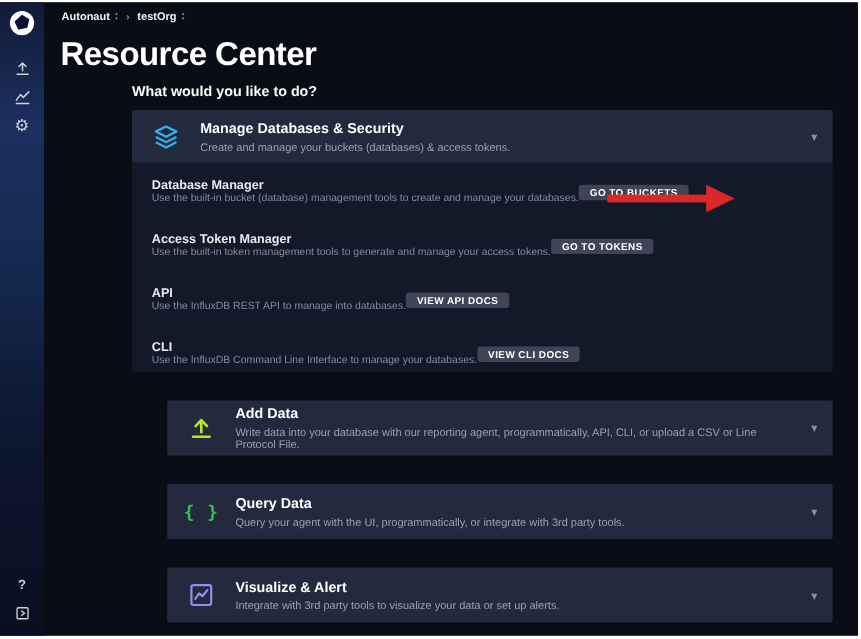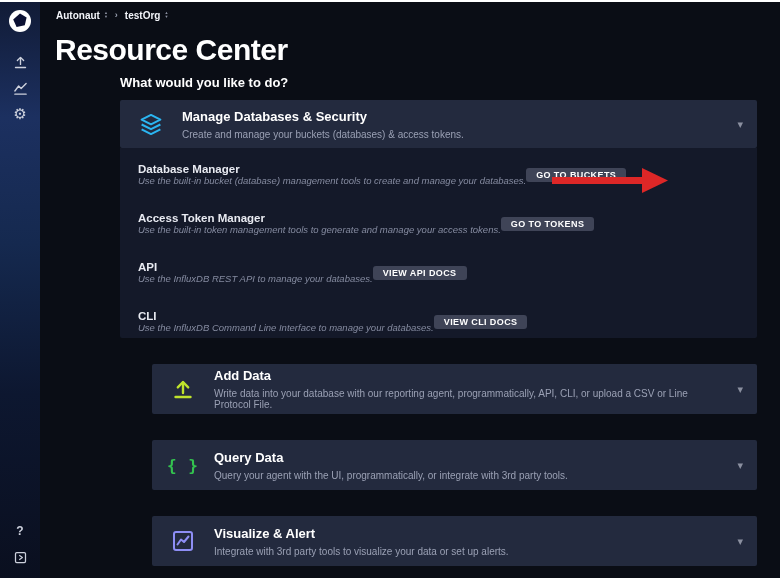--- a/index.html
+++ b/index.html
@@ -36,21 +36,21 @@
   .panel.collapsed .panel-header { height:50px; }
   .icon-cell { width:62px; display:flex; align-items:center; justify-content:center; flex:0 0 62px; }
   .titles { display:flex; flex-direction:column; gap:5px; padding-right:30px; }
   .p-title { font-size:13px; font-weight:bold; color:#ffffff; }
   .p-sub { font-size:10px; color:#9aa0b4; }
   .chev { margin-left:auto; padding-right:14px; color:#8b90a0; font-size:11px; cursor:pointer; }
 
   .panel-body { background:#141929; padding:10px 2px 0 18px; border-radius:0 0 2px 2px; }
   .row { display:flex; align-items:center; justify-content:flex-start; margin-bottom:16px; min-height:33px; }
   .row-title { font-size:11.5px; font-weight:bold; color:#e8eaf1; }
-  .row-desc { font-size:9.5px; color:#858ba0; margin-top:0;font-style:italic; }
+  .row-desc { font-size:9.5px; color:#858ba0; margin-top:0; }
   .btn { background:#3f4457; color:#ffffff; border:none; font-family:inherit; font-size:9px; font-weight:bold;
          letter-spacing:0.4px; padding:2px 10px; border-radius:3px; white-space:nowrap; cursor:pointer; }
 
   .braces { font-family:"DejaVu Sans Mono", monospace; font-weight:bold; font-size:16px; color:#33c24f; letter-spacing:1px; }
 
   .annotation-arrow { position:absolute; left:552px; top:163px; }
 </style>
 </head>
 <body>
 
@@ -144,21 +144,21 @@
             <div class="row-text">
               <div class="row-title">Access Token Manager</div>
               <div class="row-desc">Use the built-in token management tools to generate and manage your access tokens.</div>
             </div>
             <button class="btn">GO TO TOKENS</button>
           </div>
 
           <div class="row">
             <div class="row-text">
               <div class="row-title">API</div>
-              <div class="row-desc">Use the InfluxDB REST API to manage your databases.</div>
+              <div class="row-desc">Use the InfluxDB REST API to manage into databases.</div>
             </div>
             <button class="btn">VIEW API DOCS</button>
           </div>
 
           <div class="row">
             <div class="row-text">
               <div class="row-title">CLI</div>
               <div class="row-desc">Use the InfluxDB Command Line Interface to manage your databases.</div>
             </div>
             <button class="btn">VIEW CLI DOCS</button>

